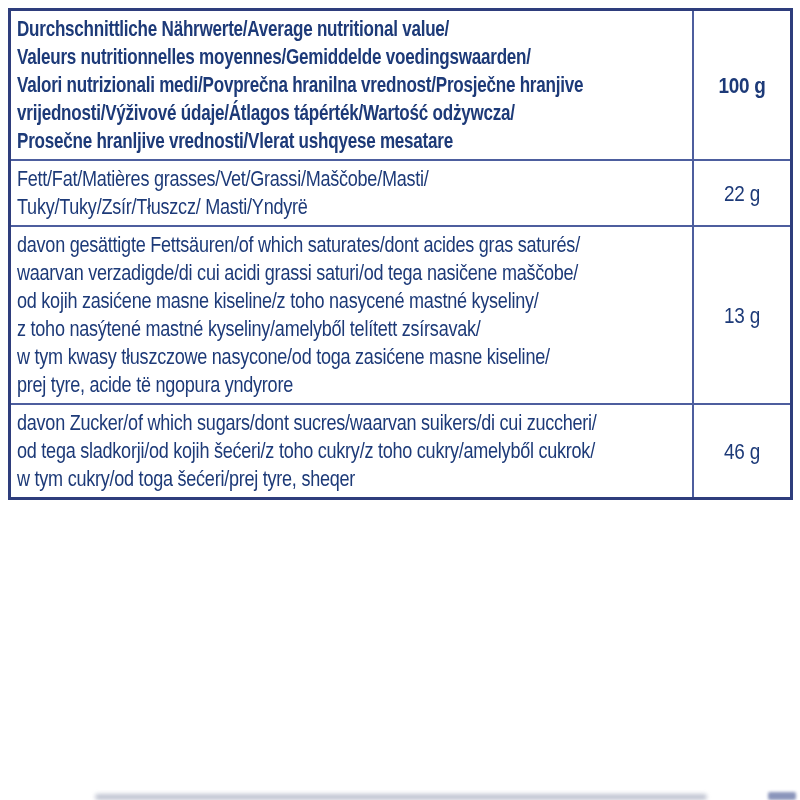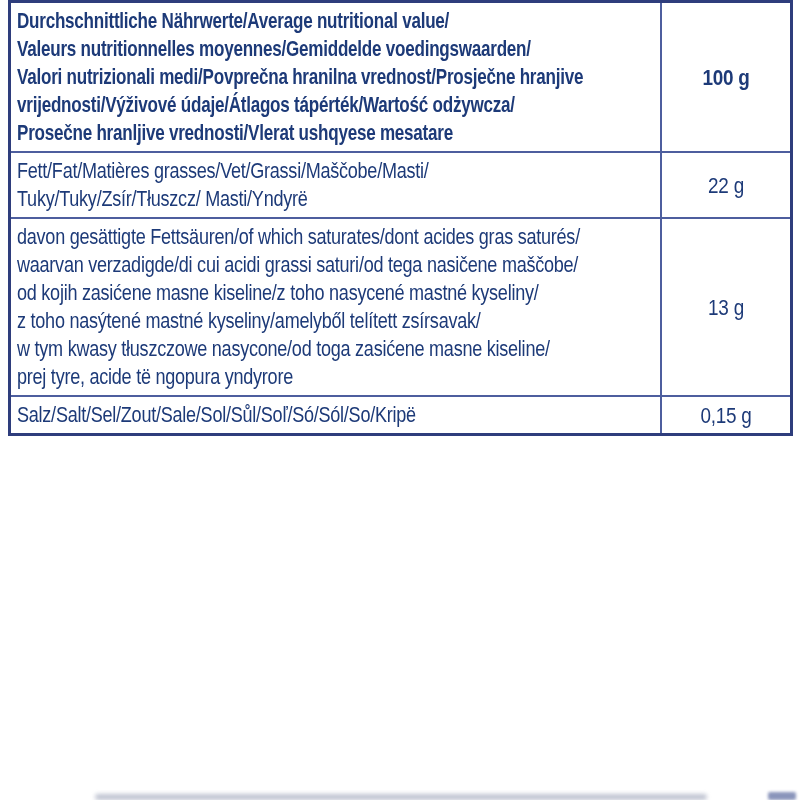--- a/index.html
+++ b/index.html
@@ -13,40 +13,40 @@
   .page {
     position: relative;
     width: 800px;
     height: 800px;
     background: #ffffff;
     overflow: hidden;
   }
   table.nutri {
     position: absolute;
     left: 8px;
-    top: 0;
+    top: 8px;
     width: 785px;
     border-collapse: collapse;
     table-layout: fixed;
     color: #1d3a78;
     border: 3px solid #2e3d7c;
   }
   table.nutri td {
     border: 2px solid #4d5e9e;
     vertical-align: middle;
   }
   td.lbl {
     padding: 4px 6px;
     font-size: 22px;
     line-height: 28px;
     overflow: hidden;
   }
   td.val {
     width: 88px;
-    padding: 2px 20px;
+    padding: 2px 4px;
     font-size: 22px;
     line-height: 27px;
     text-align: center;
     vertical-align: middle;
   }
   tr.hdr td {
     font-weight: 700;
   }
   
   .cond {
@@ -128,24 +128,26 @@
 z toho nasýtené mastné kyseliny/amelyből telített zsírsavak/
 w tym kwasy tłuszczowe nasycone/od toga zasićene masne kiseline/
 prej tyre, acide të ngopura yndyrore</span>
         </td>
         <td class="val">
           <span class="condc">13 g</span>
         </td>
       </tr>
       <tr>
         <td class="lbl">
-          <span class="cond">Salz/Salt/Sel/Zout/Sale/Sol/Sůl/Soľ/Só/Sól/So/Kripë</span>
+          <span class="cond">davon Zucker/of which sugars/dont sucres/waarvan suikers/di cui zuccheri/
+od tega sladkorji/od kojih šećeri/z toho cukry/z toho cukry/amelyből cukrok/
+w tym cukry/od toga šećeri/prej tyre, sheqer</span>
         </td>
         <td class="val">
-          <span class="condc">0,15 g</span>
+          <span class="condc">46 g</span>
         </td>
       </tr>
     </tbody>
   </table>
 
   <div class="cutoff-blur-left"></div>
   <div class="cutoff-blur-right"></div>
 
 </div>
 

